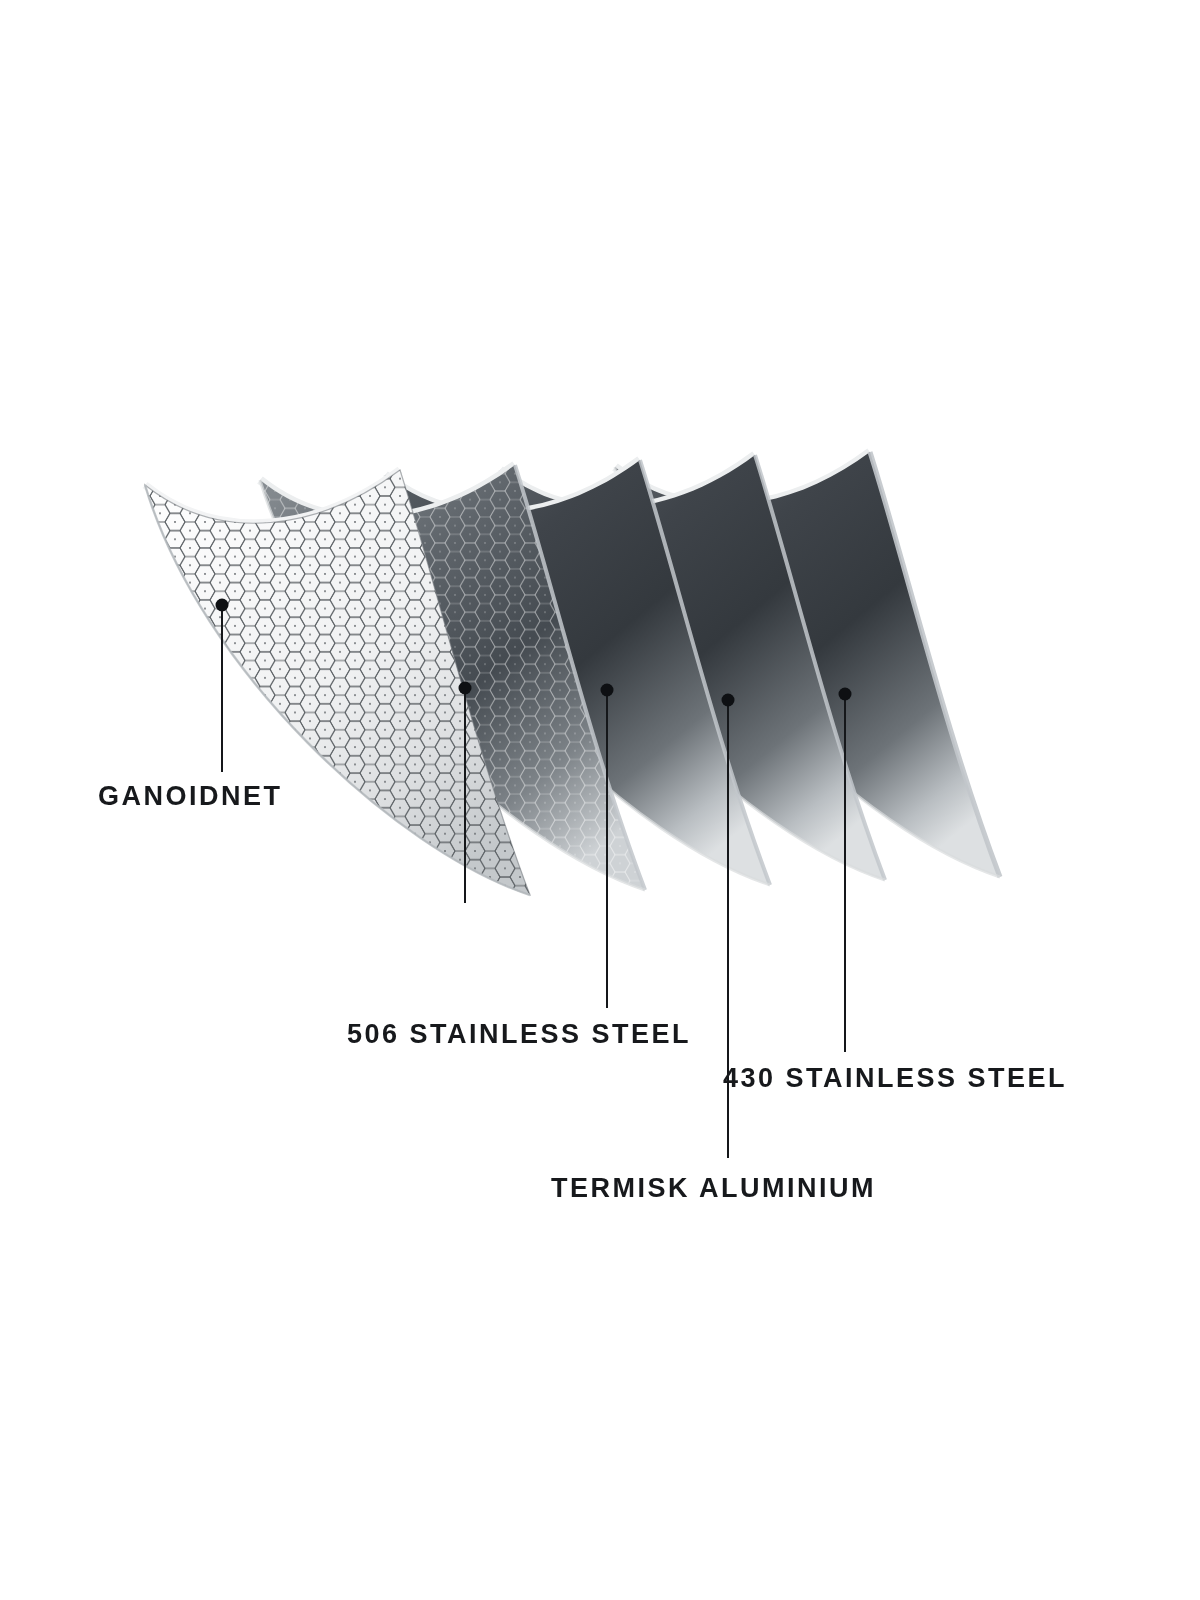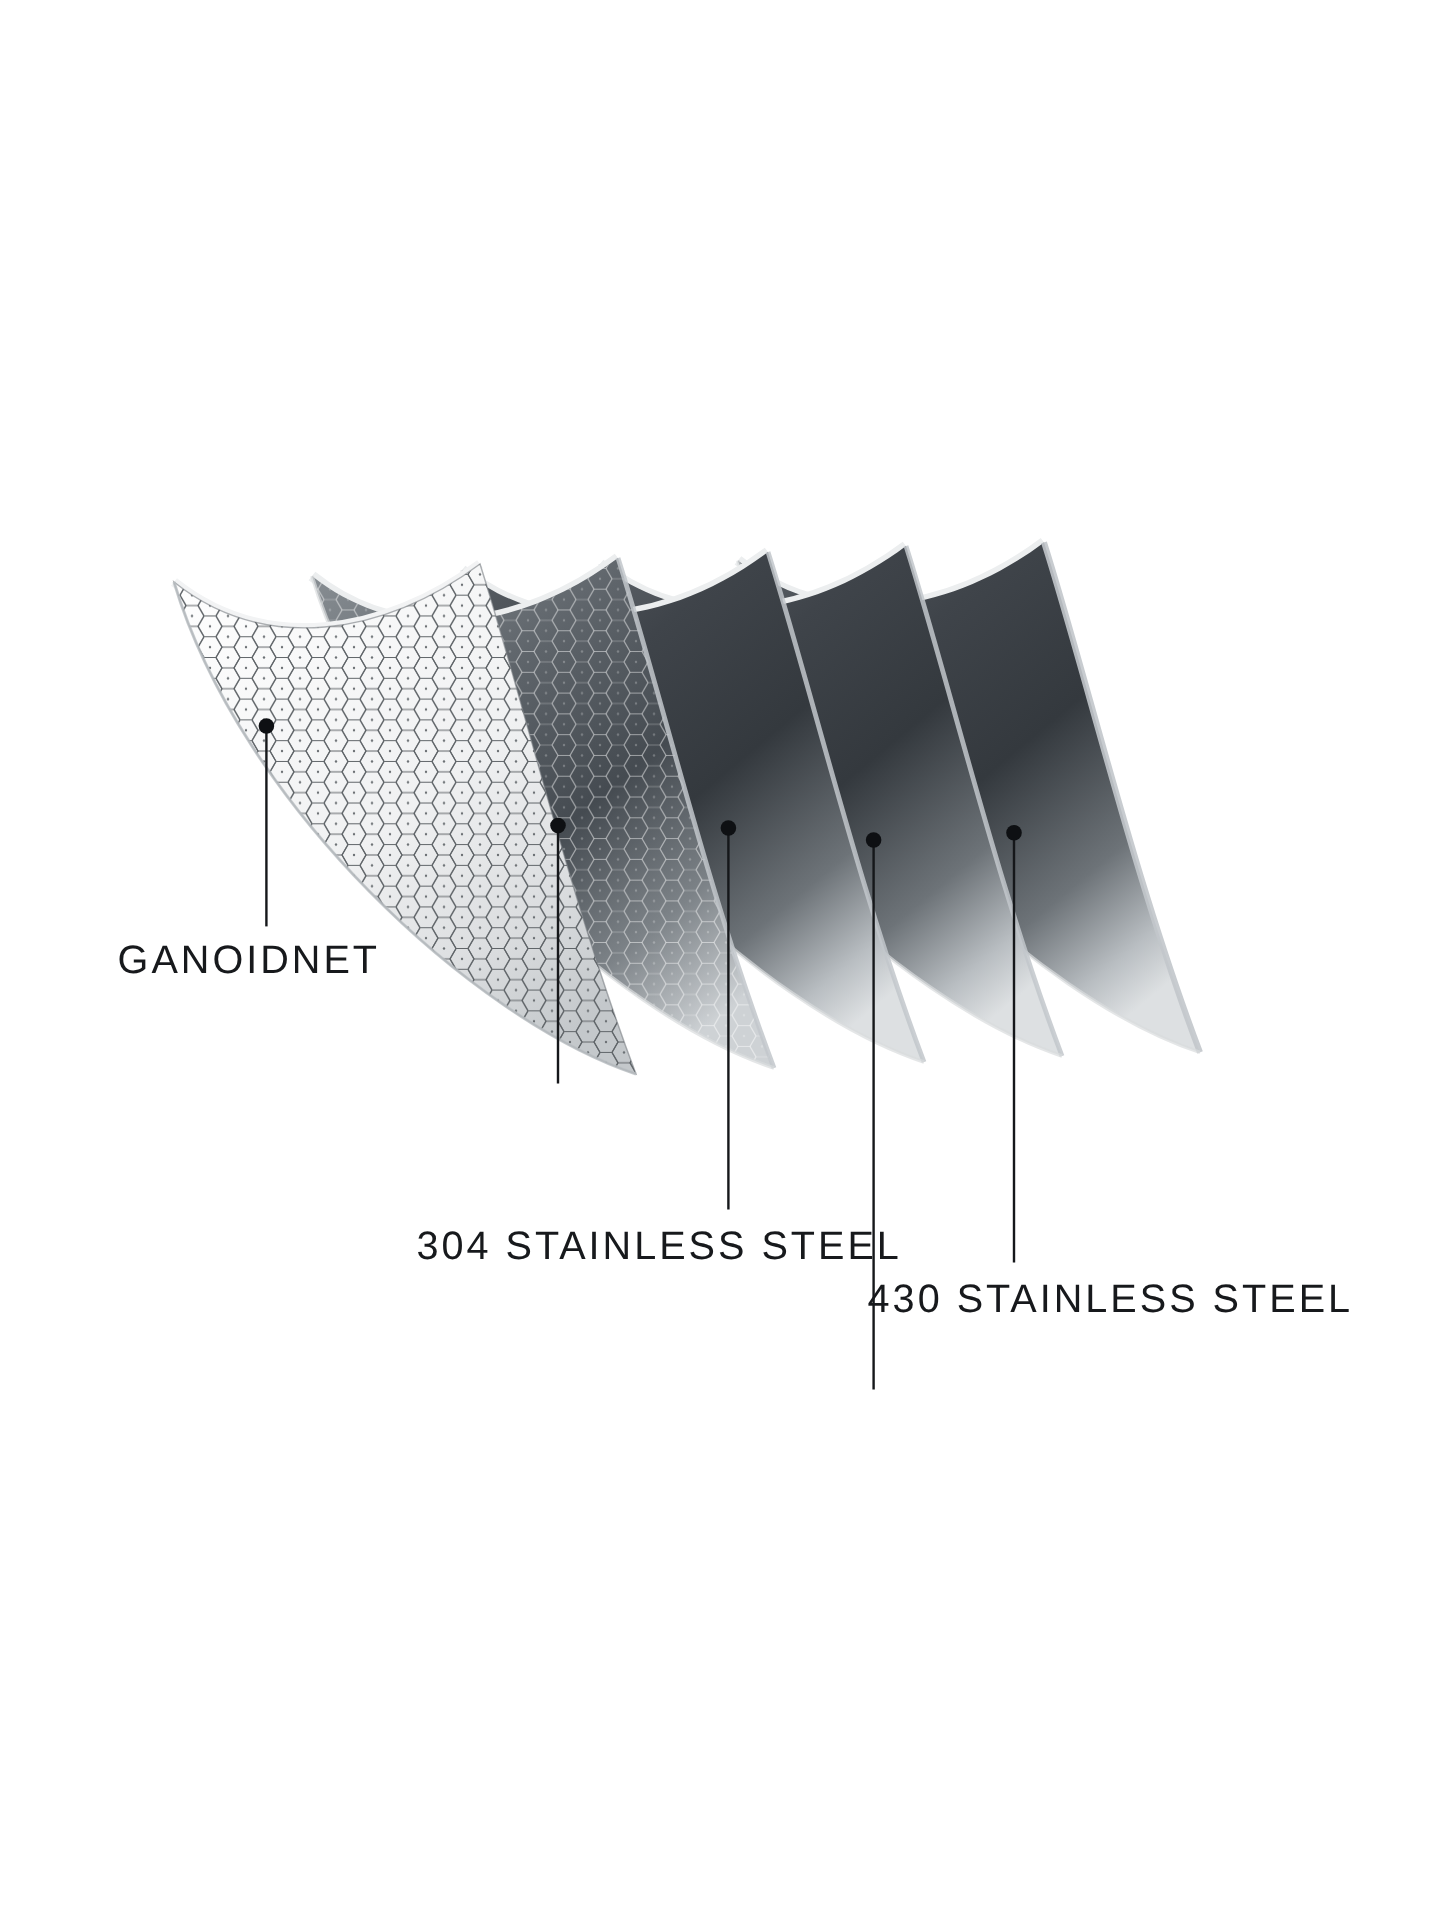--- a/index.html
+++ b/index.html
@@ -18,22 +18,22 @@
     position: absolute;
     inset: 0;
   }
   .diagram-svg {
     position: absolute;
     top: 0;
     left: 0;
   }
   .layer-label {
     position: absolute;
-    font-size: 33px;
-    font-weight: 400;
+    font-size: 27px;
+    font-weight: 700;
     letter-spacing: 2.5px;
     color: #17191c;
     white-space: nowrap;
   }
 </style>
 </head>
 <body>
 
 <div class="stage">
 
@@ -152,18 +152,19 @@
       <circle cx="465" cy="688" r="6.5"></circle>
       <circle cx="607" cy="690" r="6.5"></circle>
       <circle cx="728" cy="700" r="6.5"></circle>
       <circle cx="845" cy="694" r="6.5"></circle>
     </g>
   </svg>
 
   <div class="layer-label" style="left:98px; top:781px">GANOIDNET</div>
 
 
-  <div class="layer-label" style="left:347px; top:1019px">304 STAINLESS STEEL</div>
+  <div class="layer-label" style="left:347px; top:1019px">506 STAINLESS STEEL</div>
 
   <div class="layer-label" style="left:723px; top:1063px">430 STAINLESS STEEL</div>
 
+  <div class="layer-label" style="left:551px; top:1173px">TERMISK ALUMINIUM</div>
 
 </div>
 
 </body></html>

